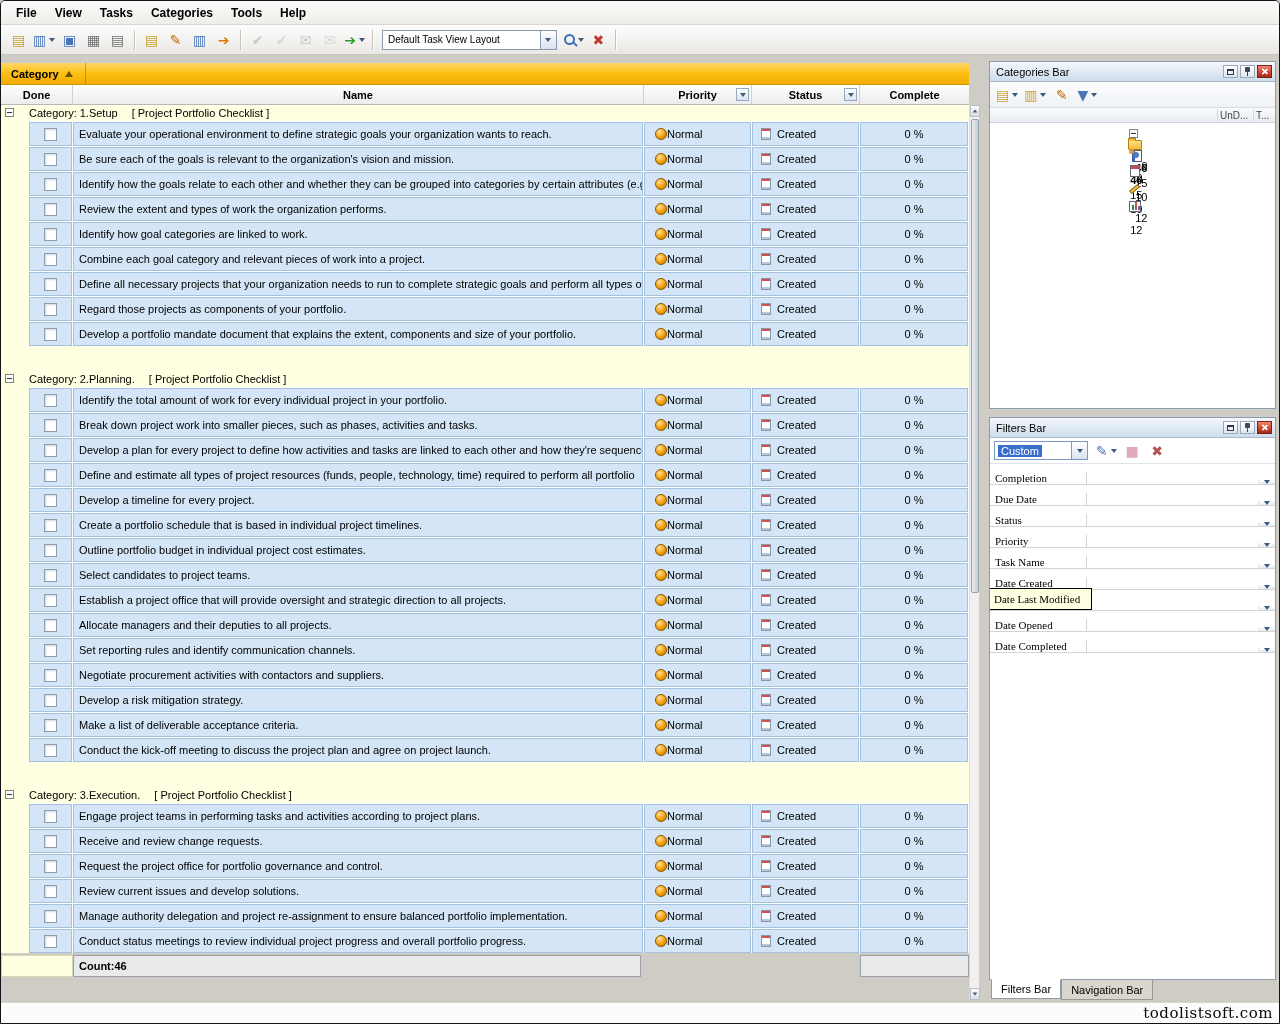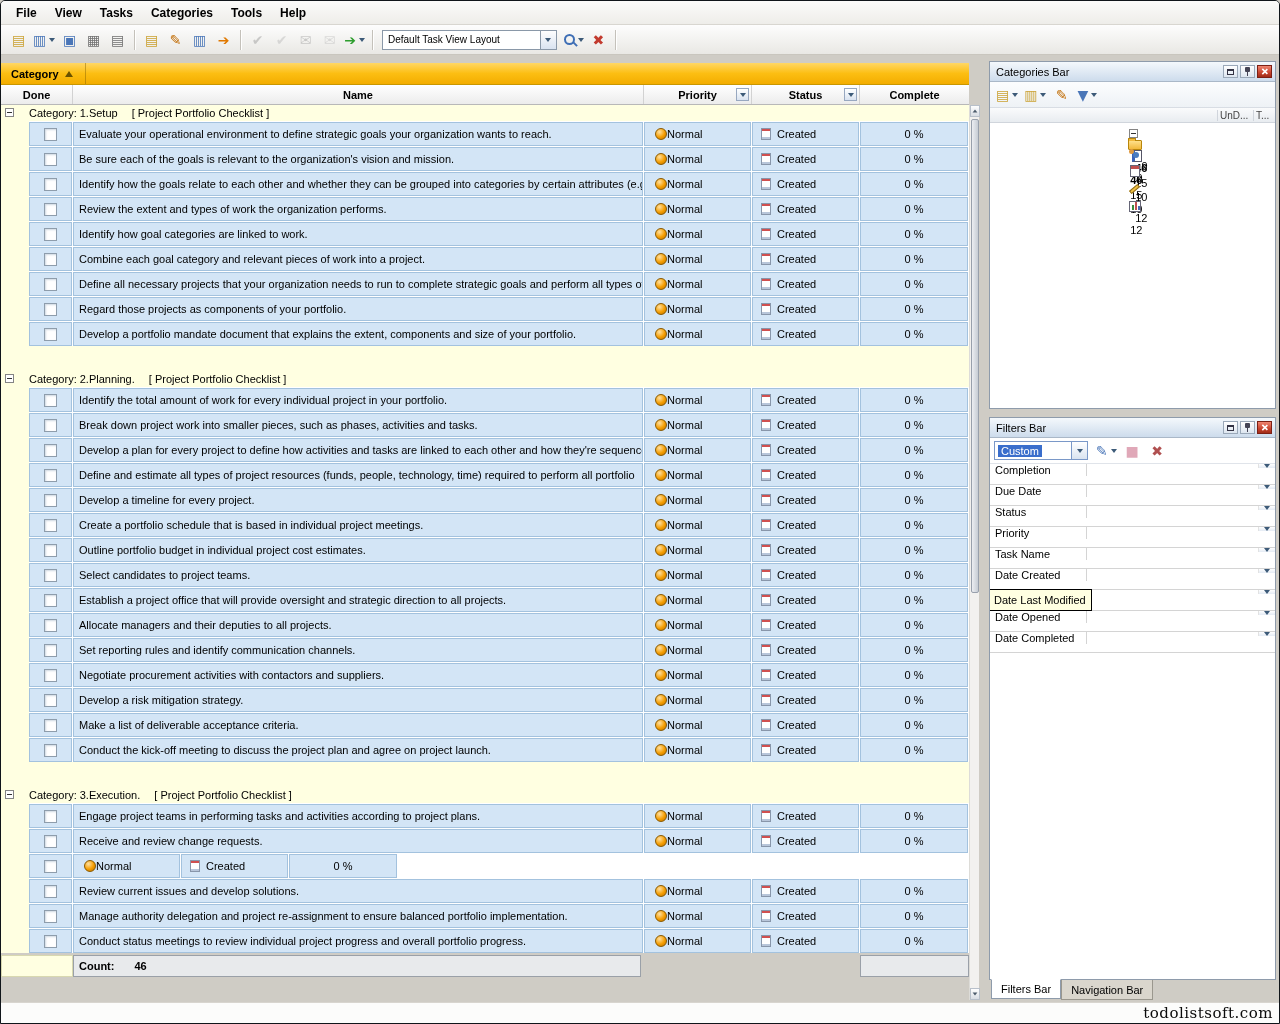--- a/index.html
+++ b/index.html
@@ -69,21 +69,21 @@
 .c-name{width:570px;padding:0 5px;overflow:hidden;white-space:nowrap;}
 .c-priority{width:107px;padding-left:10px;}
 .c-status{width:107px;padding-left:8px;gap:6px;}
 .c-complete{width:108px;justify-content:center;}
 .checkbox{width:13px;height:13px;background:#fff;border:1px solid #8e9dac;box-shadow:inset 1px 1px 2px #cfd8e2;}
 .prio-icon{width:12px;height:12px;border-radius:50%;background:radial-gradient(circle at 35% 30%,#ffe0a0,#f59d00 55%,#b86e00);border:1px solid #8a5a00;flex:none;}
 .status-icon{width:10px;height:12px;background:#fff;border:1px solid #8896aa;box-shadow:inset 0 2px 0 #d05050, inset 0 -2px 0 #b8c6da;flex:none;}
 
 .table-footer{width:968px;flex:none;height:22px;margin-top:2px;display:flex;}
 .tf-gutter{width:72px;flex:none;background:#ffffe1;border:1px solid #d8d8b0;}
-.tf-count{width:568px;flex:none;background:#e8eaec;border:1px solid #9aa0a8;display:flex;align-items:center;padding-left:5px;font-weight:bold;gap:20px;}
+.tf-count{width:568px;flex:none;background:#e8eaec;border:1px solid #9aa0a8;display:flex;align-items:center;padding-left:5px;font-weight:bold;gap:0;}
 .tf-mid{flex:1;}
 .tf-complete{width:109px;flex:none;background:#e8eaec;border:1px solid #9aa0a8;}
 
 .vscroll{position:absolute;right:0;top:50px;bottom:2px;width:10px;background:#f2f1ef;border-left:1px solid #dddcd8;display:flex;flex-direction:column;align-items:center;}
 .vs-btn{width:10px;height:12px;flex:none;display:flex;align-items:center;justify-content:center;background:linear-gradient(#fefefe,#d8dde4);border:1px solid #b8c0ca;}
 .vs-btn .tri-up{border-bottom-color:#4a5a6a;transform:scale(.8);}
 .vs-btn .tri-down{border-top-color:#4a5a6a;transform:scale(.8);}
 .vs-thumb{width:8px;height:53%;margin-top:2px;background:linear-gradient(90deg,#eceef2,#c6ccd4);border:1px solid #98a0ac;border-radius:2px;}
 .vs-btn.down{margin-top:auto;}
 
@@ -124,21 +124,21 @@
 .ico-pencil{width:11px;height:4px;background:#f0c040;border:1px solid #8a6a20;transform:rotate(-40deg);margin-top:4px;}
 .ico-chart{width:12px;height:11px;border:1px solid #667;background:linear-gradient(#3a8a3a,#3a8a3a) left 2px bottom 1px/2px 5px no-repeat,linear-gradient(#c05050,#c05050) left 5px bottom 1px/2px 8px no-repeat,linear-gradient(#4a6ab0,#4a6ab0) left 8px bottom 1px/2px 4px no-repeat,#fff;}
 
 .filter-combo-row{height:26px;flex:none;display:flex;align-items:center;padding:3px 4px;gap:3px;border-bottom:1px solid #e0e4ea;}
 .custom-combo{display:flex;}
 .custom-field{width:78px;height:19px;border:1px solid #7a98c8;background:#fff;display:flex;align-items:center;padding-left:3px;}
 .custom-field .sel{background:#3a6ecc;color:#fff;padding:0 3px;}
 .custom-arrow{width:16px;height:19px;border:1px solid #7a98c8;border-left:none;background:linear-gradient(#fff,#d9e3f0);display:flex;align-items:center;justify-content:center;}
 .fb-btns{display:flex;gap:2px;margin-left:3px;align-items:center;}
 .filter-rows{display:flex;flex-direction:column;flex:none;}
-.filter-row{height:21px;display:flex;border-bottom:1px solid #d4d4d4;align-items:flex-start;}
+.filter-row{height:21px;display:flex;border-bottom:1px solid #d4d4d4;align-items:flex-end;font-family:Liberation Serif, serif;}
 .filter-label{width:97px;flex:none;border-right:1px solid #d4d4d4;display:flex;align-items:center;padding-left:5px;font-size:11px;background:#fff;}
 .filter-label.tooltip{background:#ffffe1;border:1px solid #000;width:103px;height:22px;margin:-1px 0 0 -1px;z-index:2;padding-left:4px;}
 .filter-value{flex:1;display:flex;justify-content:flex-end;}
 .filter-dd{width:17px;display:flex;align-items:center;justify-content:center;border-left:1px solid #e2e2e2;background:linear-gradient(#fff,#e4ebf4);}
 .filters-filler{flex:1;background:#fff;}
 
 .right-tabs{height:22px;flex:none;display:flex;align-items:flex-start;padding-left:2px;}
 .rtab{height:20px;padding:0 9px;display:flex;align-items:center;font-size:11px;}
 .rtab.active{background:#fff;border:1px solid #8e9bab;border-top:1px solid #fff;margin-top:-1px;z-index:1;}
 .rtab.inactive{background:#dad6cd;border:1px solid #9a978e;border-top:none;}
@@ -496,21 +496,21 @@
               <span class="status-icon"></span>
               <span>Created</span>
             </div>
             <div class="cell c-complete">0 %</div>
           </div>
           <div class="task-row">
             <div class="row-gutter"></div>
             <div class="cell c-done">
               <span class="checkbox"></span>
             </div>
-            <div class="cell c-name">Create a portfolio schedule that is based in individual project meetings.</div>
+            <div class="cell c-name">Create a portfolio schedule that is based in individual project timelines.</div>
             <div class="cell c-priority">
               <span class="prio-icon"></span>
               <span>Normal</span>
             </div>
             <div class="cell c-status">
               <span class="status-icon"></span>
               <span>Created</span>
             </div>
             <div class="cell c-complete">0 %</div>
           </div>
@@ -694,20 +694,21 @@
               <span class="status-icon"></span>
               <span>Created</span>
             </div>
             <div class="cell c-complete">0 %</div>
           </div>
           <div class="task-row">
             <div class="row-gutter"></div>
             <div class="cell c-done">
               <span class="checkbox"></span>
             </div>
+            <div class="cell c-name">Request the project office for portfolio governance and control.</div>
             <div class="cell c-priority">
               <span class="prio-icon"></span>
               <span>Normal</span>
             </div>
             <div class="cell c-status">
               <span class="status-icon"></span>
               <span>Created</span>
             </div>
             <div class="cell c-complete">0 %</div>
           </div>

